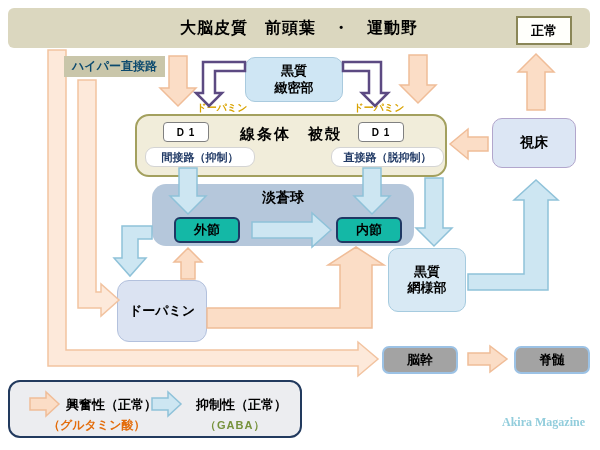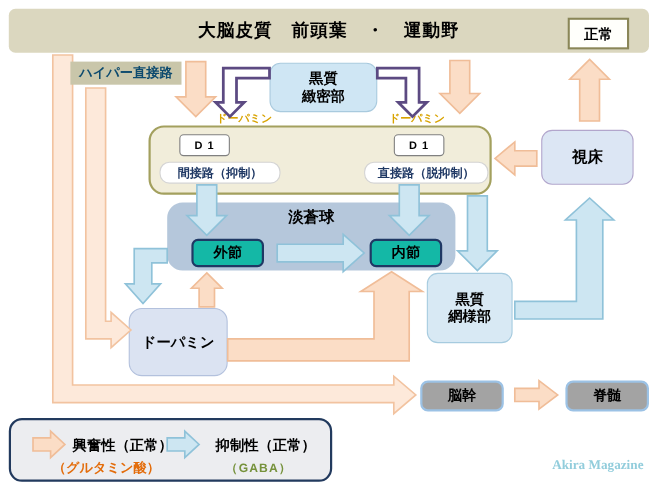--- a/index.html
+++ b/index.html
@@ -72,20 +72,21 @@
 緻密部</span>
     </div>
 
     <div class="abs dopa" style="left:193px;top:101px;">ドーパミン</div>
     <div class="abs dopa" style="left:350px;top:101px;">ドーパミン</div>
 
     <div class="abs striatum"></div>
     <div class="abs dbox center" style="left:163px;top:122px;width:46px;height:20px;">
       <span>D 1</span>
     </div>
+    <div class="abs striatum-title center" style="left:225px;top:123px;width:132px;height:22px;">線条体　被殻</div>
     <div class="abs dbox center" style="left:358px;top:122px;width:46px;height:20px;">
       <span>D 1</span>
     </div>
     <div class="abs pathlabel center" style="left:331px;top:147px;width:113px;height:20px;">直接路（脱抑制）</div>
     <div class="abs pathlabel center" style="left:145px;top:147px;width:110px;height:20px;">間接路（抑制）</div>
 
     <div class="abs thalamus node center">
       <span>視床</span>
     </div>
 

